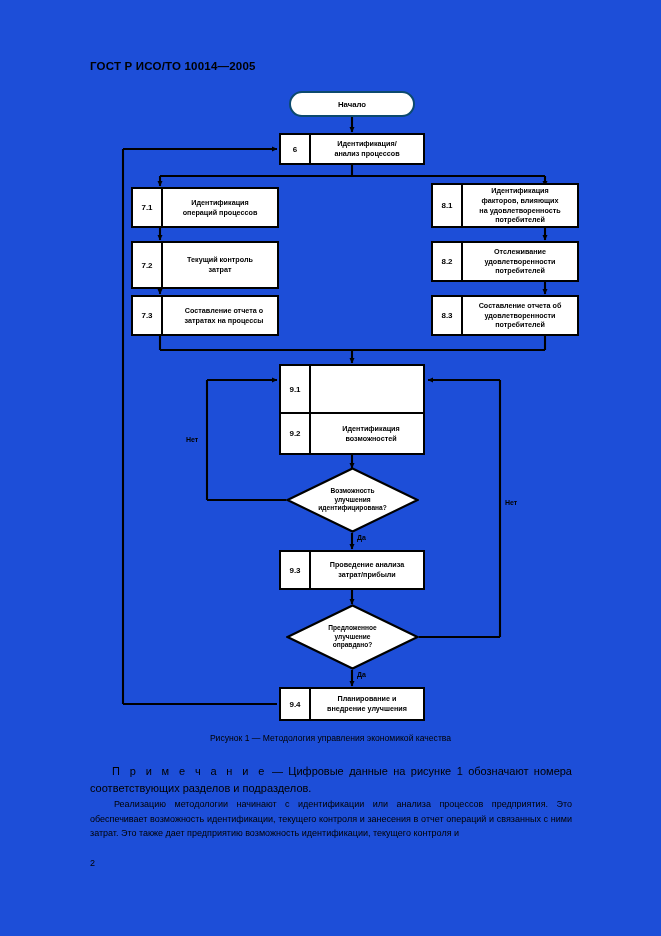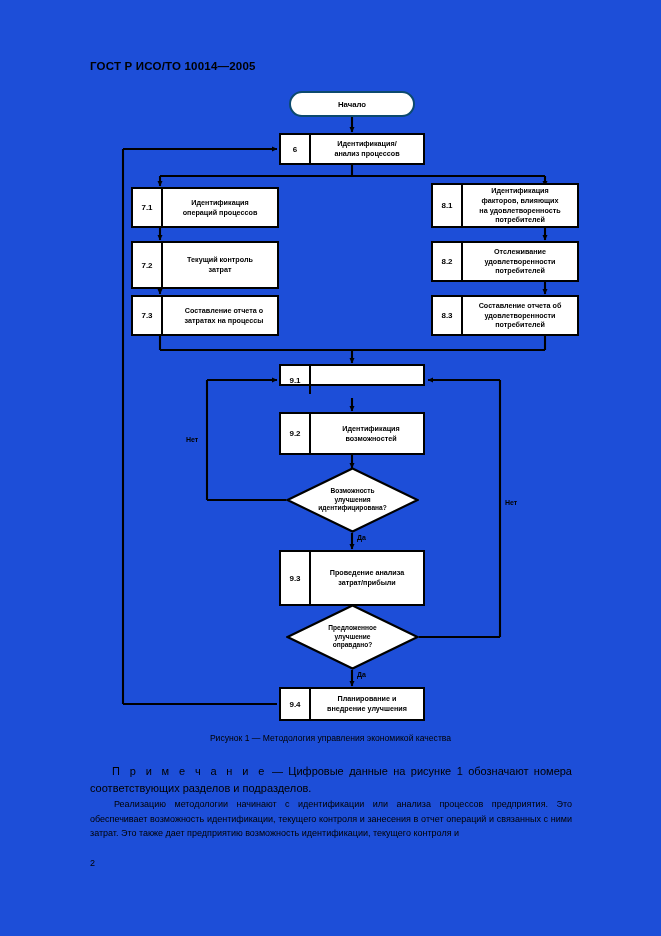--- a/index.html
+++ b/index.html
@@ -238,30 +238,30 @@
     <div class="node" style="left:431px; top:241px; width:148px; height:41px;">
       <div class="num">8.2</div>
       <div class="txt">Отслеживание<br>удовлетворенности<br>потребителей</div>
     </div>
 
     <div class="node" style="left:431px; top:295px; width:148px; height:41px;">
       <div class="num">8.3</div>
       <div class="txt">Составление отчета об<br>удовлетворенности<br>потребителей</div>
     </div>
 
-    <div class="node" style="left:279px; top:364px; width:146px; height:22px;flex-direction:column;">
+    <div class="node" style="left:279px; top:364px; width:146px; height:50px;">
       <div class="num">9.1</div>
     </div>
 
     <div class="node" style="left:279px; top:412px; width:146px; height:43px;gap:8px;">
       <div class="num">9.2</div>
       <div class="txt">Идентификация<br>возможностей</div>
     </div>
 
-    <div class="node" style="left:279px; top:550px; width:146px; height:56px;">
+    <div class="node" style="left:279px; top:550px; width:146px; height:40px;">
       <div class="num">9.3</div>
       <div class="txt">Проведение анализа<br>затрат/прибыли</div>
     </div>
 
     <div class="node" style="left:279px; top:687px; width:146px; height:34px;">
       <div class="num">9.4</div>
       <div class="txt">Планирование и<br>внедрение улучшения</div>
     </div>
 
     <div class="diamond-wrap" style="left:286px; top:467px; width:133px; height:66px;">

